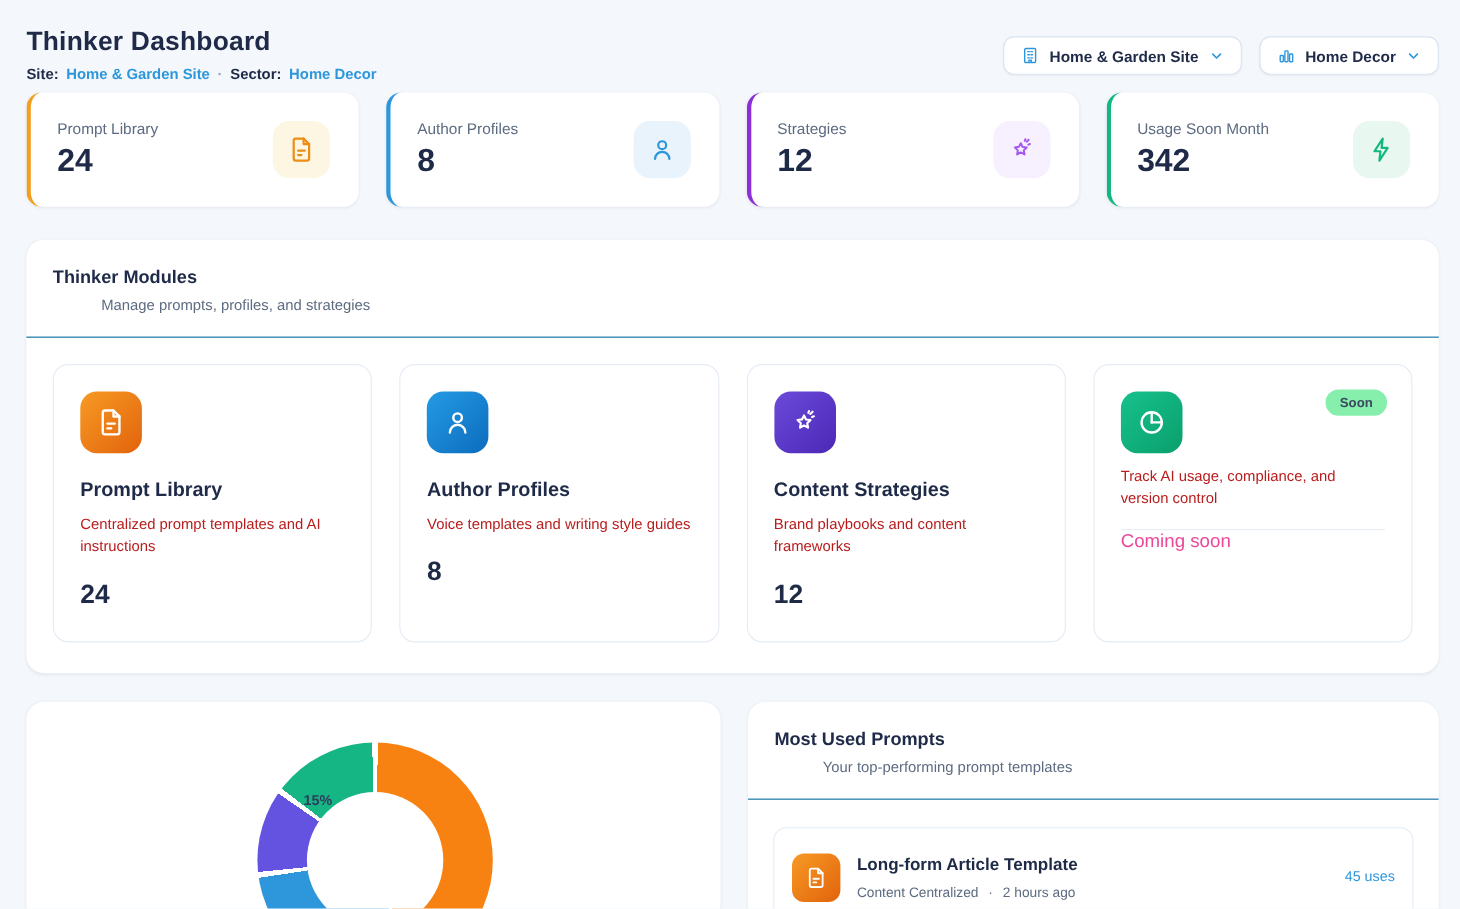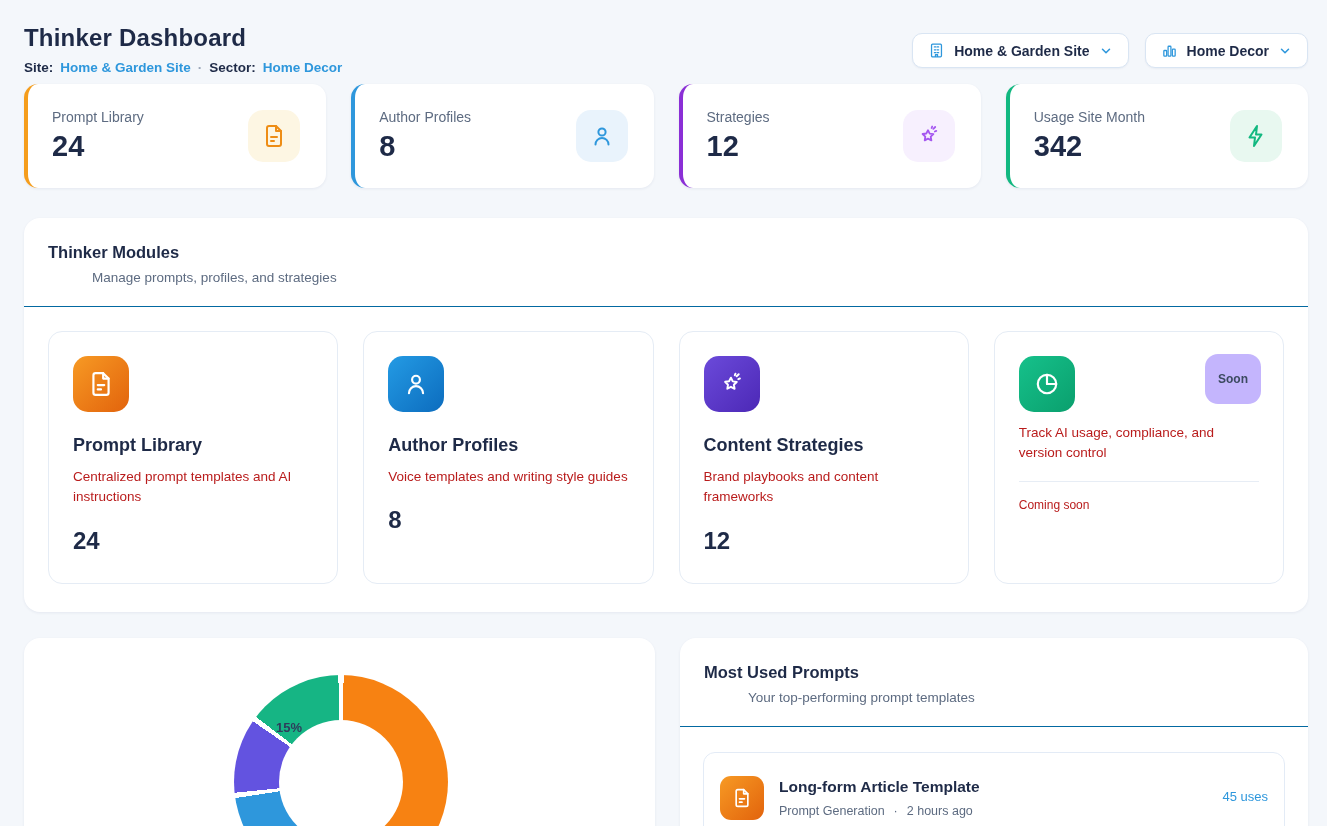--- a/index.html
+++ b/index.html
@@ -45,24 +45,24 @@
   .card-title { font-size:16.5px; font-weight:700; color:#1e2a47; }
   .card-subtitle { font-size:13.5px; color:#5d6b81; margin-top:8px;margin-left:44px; }
   .modules-grid { display:grid; grid-template-columns:repeat(4,1fr); gap:25px; padding:24px; }
   .module-card { position:relative; border:1px solid #e5ecf5; border-radius:14px; padding:24px; height:253px; background:#fff; cursor:pointer; }
   .module-icon { width:56px; height:56px; border-radius:15px; display:flex; align-items:center; justify-content:center; color:#fff;
     background:linear-gradient(135deg,var(--g1,#ccc),var(--g2,#999)); }
   .module-icon svg { width:26px; height:26px; }
   .module-title { font-size:18px; font-weight:800; color:#1e2a47; margin-top:23px; }
   .module-desc { font-size:13.5px; color:#b91c1c; line-height:1.5; margin-top:11px; }
   .module-count { font-size:24px; font-weight:800; color:#1e2a47; margin-top:19px; }
-  .soon-badge { position:absolute; top:22px; right:22px; background:#c4b5fd; color:#3c4a61;
-    font-size:12px; font-weight:700; padding:18px 13px; border-radius:13px; }
+  .soon-badge { position:absolute; top:22px; right:22px; background:#86efac; color:#3c4a61;
+    font-size:12px; font-weight:700; padding:5px 13px; border-radius:13px; }
   .module-divider { border:none; border-top:1px solid #e7edf5; margin-top:17px; }
-  .module-footer { font-size:12px; color:#b91c1c; margin-top:16px; }
+  .module-footer { font-size:17px; color:#ec4899; }
 
   
   .usage-card { position:absolute; left:24px; top:638px; width:631px; height:330px;
     background:#fff; border-radius:16px; box-shadow:0 1px 3px rgba(24,49,97,.07); overflow:hidden; }
   .prompts-card { position:absolute; left:680px; top:638px; width:628px; height:330px;
     background:#fff; border-radius:16px; box-shadow:0 1px 3px rgba(24,49,97,.07); overflow:hidden; }
   .chart-area { position:relative; height:244px; }
   .donut { position:absolute; left:210px; top:37px; width:214px; height:214px; border-radius:50%; }
   .donut::after { content:""; position:absolute; inset:45px; background:#fff; border-radius:50%; }
   .donut-label { position:absolute; left:252px; top:82px; font-size:13px; font-weight:800; color:#2e3d5c; z-index:2; }
@@ -163,21 +163,21 @@
             <path d="M11 6.2l1.7 3.4 3.7.5-2.7 2.6.7 3.7-3.4-1.8-3.3 1.8.6-3.7L5.6 10l3.7-.5z"></path>
             <path d="M16.3 4.9l1.9-1.9"></path>
             <path d="M17.8 7.5l1.5-.6"></path>
             <path d="M14.6 4l.6-1.5"></path>
           </svg>
       </div>
     </div>
 
     <div class="stat-card" style="border-left-color: rgb(18, 184, 128);">
       <div>
-        <div class="stat-label">Usage Site Month</div>
+        <div class="stat-label">Usage Soon Month</div>
         <div class="stat-value">342</div>
       </div>
       <div class="stat-icon-pill" style="background-color: rgb(232, 248, 240); color: rgb(18, 184, 128);">
         <svg viewBox="0 0 24 24" fill="none" stroke="currentColor" stroke-width="2" stroke-linejoin="round">
             <path d="M13 2L5.5 13.5H11L10 22l7.5-11.5H12z"></path>
           </svg>
       </div>
     </div>
   </section>
 
@@ -262,21 +262,21 @@
           <svg viewBox="0 0 24 24" fill="none" stroke="currentColor" stroke-width="2" stroke-linecap="round" stroke-linejoin="round">
               <path d="M14 2H7a2 2 0 0 0-2 2v16a2 2 0 0 0 2 2h10a2 2 0 0 0 2-2V7z"></path>
               <path d="M14 2v5h5"></path>
               <path d="M9 13h6"></path>
               <path d="M9 17h3"></path>
             </svg>
         </div>
         <div>
           <div class="prompt-title">Long-form Article Template</div>
           <div class="prompt-meta">
-            <span>Prompt Generation</span>
+            <span>Content Centralized</span>
             <span>·</span>
             <span>2 hours ago</span>
           </div>
         </div>
         <span class="prompt-uses">45 uses</span>
       </div>
     </div>
   </section>
 
 </div>

